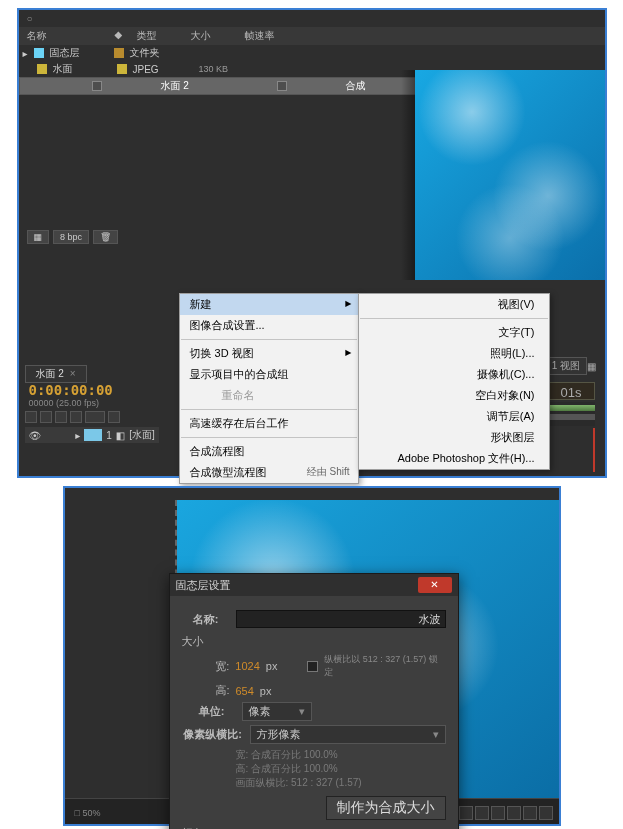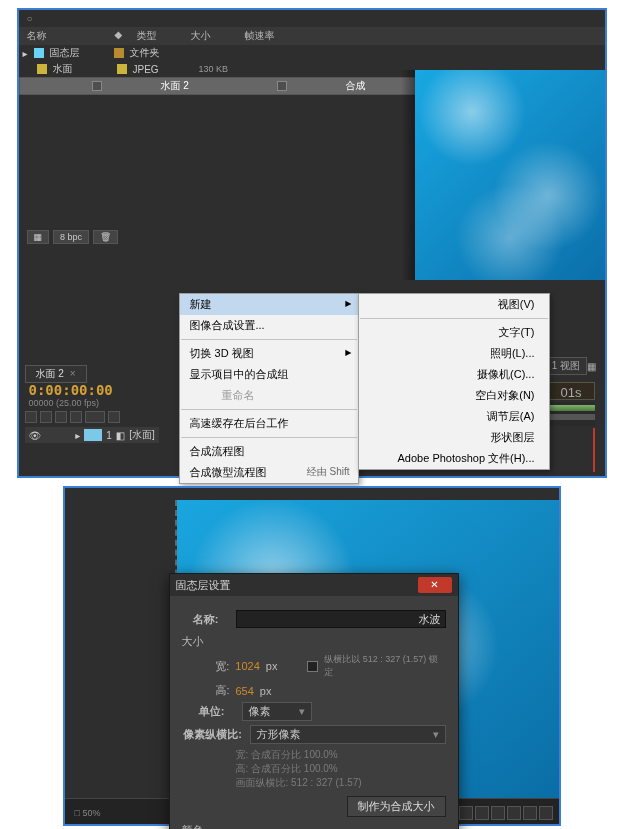--- a/index.html
+++ b/index.html
@@ -102,21 +102,21 @@
   .lbl-narrow{ width:22px; text-align:right; color:#bbb;}
   .inp{ flex:1; background:#222; border:1px solid #111; color:#ddd; padding:2px 4px;
         font-size:11px;text-align:right;}
   .val{ color:#cf8b2a;}
   .unit{ color:#bbb;}
   .chk{ width:11px; height:11px; background:#222; border:1px solid #777;}
   .sel{ background:#333; border:1px solid #555; color:#ccc; padding:1px 6px; min-width:70px;
         display:flex; justify-content:space-between; align-items:center;}
   .sel::after{ content:"▾"; color:#888; margin-left:6px;}
   .hint{ color:#7a7a7a; font-size:10px; margin-left:54px;}
-  .btn{ background:#444; border:1px solid #222; color:#ddd; font-size:11px;
+  .btn{ background:#444; border:1px solid #222; color:#ddd; font-size:14px;
         padding:2px 10px;}
   .section-lbl{ color:#bbb; margin:6px 0 2px; font-size:11px;}
 </style>
 </head>
 <body>
 
 <div class="shot shot1">
 
   <div class="proj-toolbar">
     <span>○</span>

